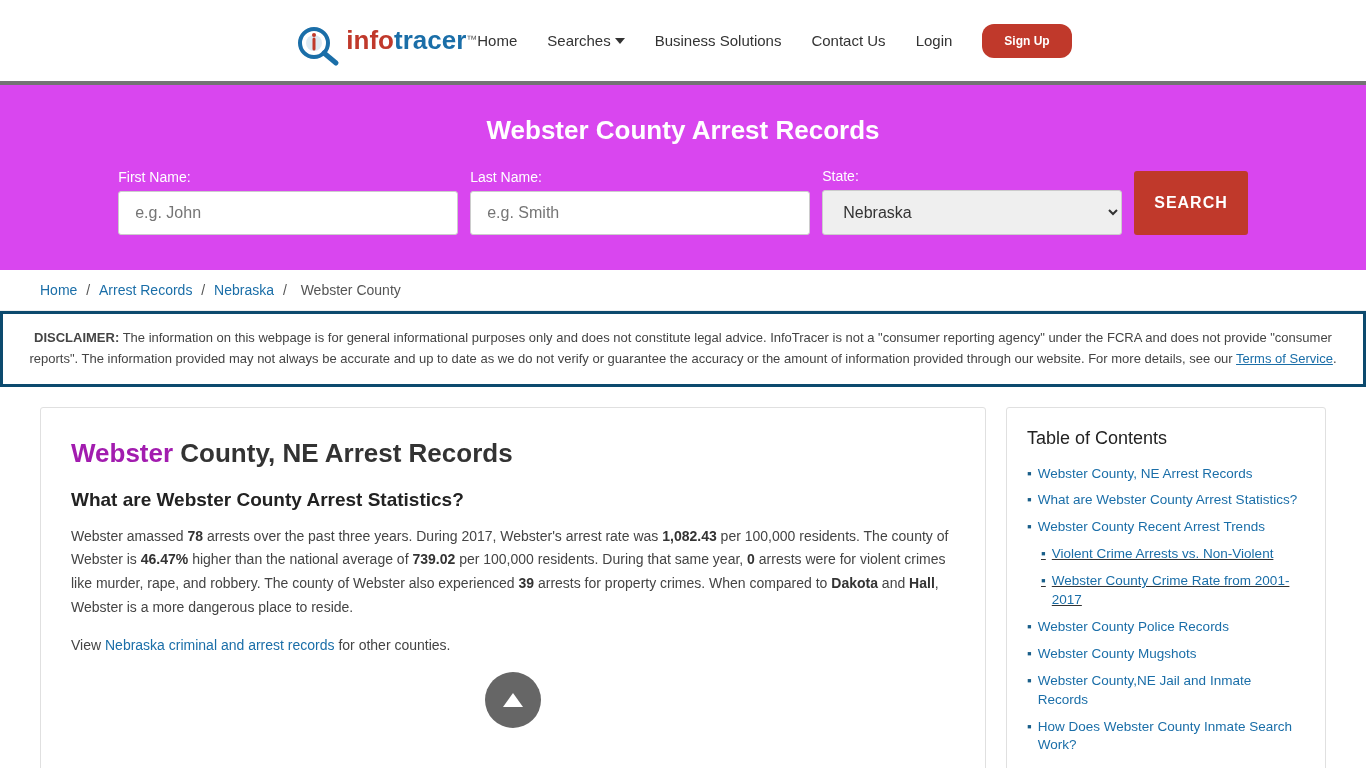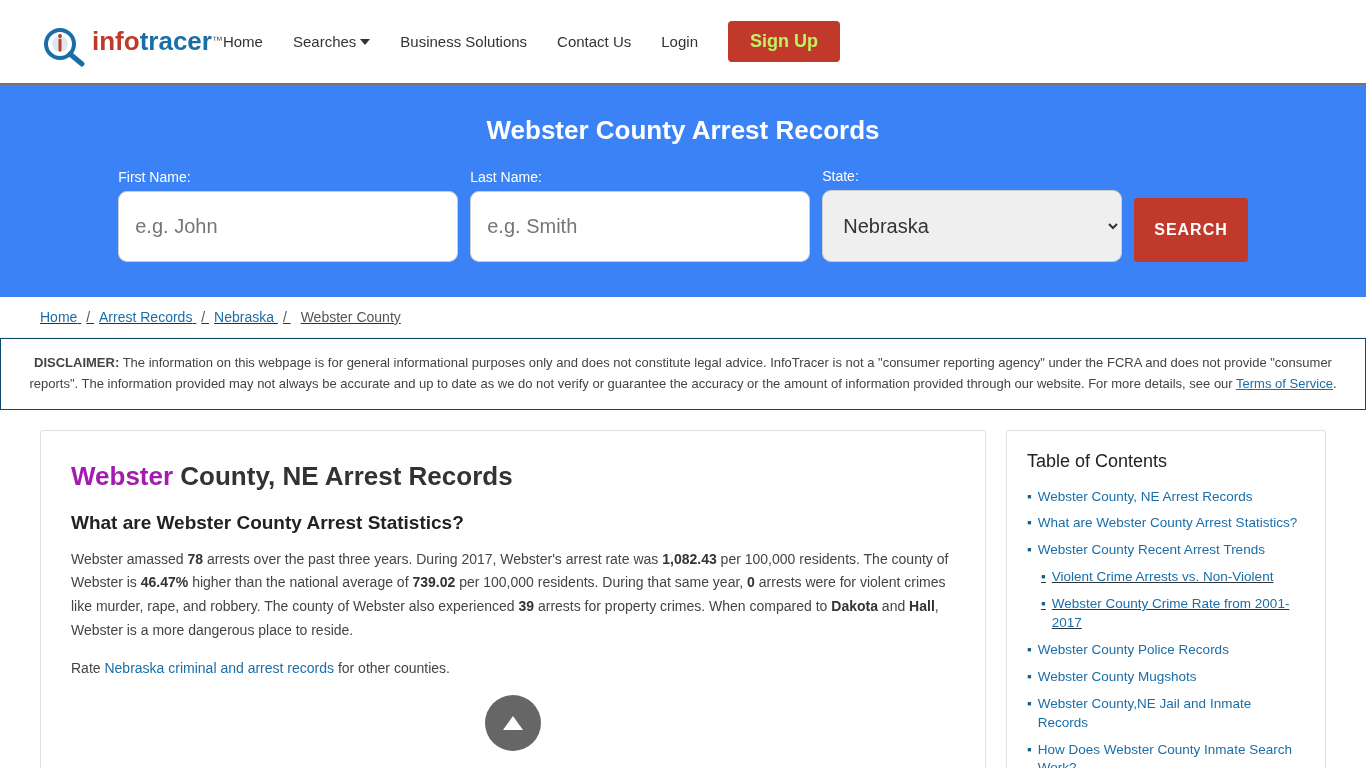--- a/index.html
+++ b/index.html
@@ -2,24 +2,24 @@
 <html><head>
   <meta charset="utf-8">
   <style>
     * { margin: 0; padding: 0; box-sizing: border-box; }
     body { font-family: Arial, sans-serif; font-size: 14px; color: #333; background: #fff; }
 
     
     .header {
       display: flex;
       align-items: center;
-      justify-content: flex-start;
+      justify-content: center;
       padding: 12px 40px;
       background: #fff;
-      border-bottom: 2px solid #737373;
+      border-bottom: 4px solid #737373;
       height: 85px;
     }
     .logo-info { color: #c0392b; }
     .logo-tracer { color: #1a6ea8; }
     nav {
       display: flex;
       align-items: center;
       gap: 30px;
     }
     nav a {
@@ -42,32 +42,32 @@
     }
     .btn-login {
       background: none;
       border: none;
       font-size: 15px;
       cursor: pointer;
       color: #333;
     }
     .btn-signup {
       background: #c0392b;
-      color: #bef264;
+      color: #ffffff;
       border: none;
       padding: 10px 22px;
-      font-size: 18px;
-      font-weight: bold;
-      border-radius: 4px;
+      font-size: 12px;
+      font-weight: bold;
+      border-radius: 12px;
       cursor: pointer;
     }
 
     
     .hero {
-      background: #3b82f6;
+      background: #d946ef;
       padding: 30px 40px 35px;
       text-align: center;
     }
     .hero h1 {
       color: #fff;
       font-size: 26px;
       font-weight: bold;
       margin-bottom: 22px;
     }
     .search-form {
@@ -83,24 +83,24 @@
       flex-direction: column;
       text-align: left;
     }
     .form-group label {
       color: #fff;
       font-size: 14px;
       margin-bottom: 6px;
       font-weight: 500;
     }
     .form-group input, .form-group select {
-      padding: 23px 16px;
-      font-size: 20px;
+      padding: 12px 16px;
+      font-size: 16px;
       border: 1px solid #ccc;
-      border-radius: 9px;
+      border-radius: 3px;
       outline: none;
     }
     .form-group.first-name input { width: 340px; }
     .form-group.last-name input { width: 340px; }
     .form-group.state select { width: 300px; color: #333; }
     .btn-search {
       background: #c0392b;
       color: #fff;
       border: none;
       padding: 13px 20px;
@@ -111,33 +111,32 @@
       letter-spacing: 1px;
       height: 64px;
     }
 
     
     .breadcrumb {
       padding: 12px 40px;
       background: #fff;
       border-bottom: 1px solid #eee;
       font-size: 14px;
-      text-decoration: underline;
     }
     .breadcrumb a {
       color: #1a6ea8;
       text-decoration: none;
     }
     .breadcrumb span { color: #555; margin: 0 5px; }
     .breadcrumb .current { color: #555; }
 
     
     .disclaimer {
       background: #fff;
-      border: 1px solid #0c4a6e;
+      border: 3px solid #0c4a6e;
       padding: 14px 26px;
       font-size: 13px;
       color: #444;
       text-align: center;
       line-height: 1.6;
       margin: 0 0 0 0;
     }
     .disclaimer strong { font-weight: bold; }
     .disclaimer a { color: #1a6ea8; }
 
@@ -317,21 +316,21 @@
       <span class="blue">Webster</span><span> County, NE Arrest Records</span>
     </h2>
 
     <h3>What are Webster County Arrest Statistics?</h3>
 
     <p>
       <span>Webster amassed </span><strong>78</strong><span> arrests over the past three years. During 2017, Webster's arrest rate was </span><strong>1,082.43</strong><span> per 100,000 residents. The county of Webster is </span><strong>46.47%</strong><span> higher than the national average of </span><strong>739.02</strong><span> per 100,000 residents. During that same year, </span><strong>0</strong><span> arrests were for violent crimes like murder, rape, and robbery. The county of Webster also experienced </span><strong>39</strong><span> arrests for property crimes. When compared to </span><strong>Dakota</strong><span> and </span><strong>Hall</strong><span>, Webster is a more dangerous place to reside.</span>
     </p>
 
     <p>
-      <span>Rate </span><a href="#">Nebraska criminal and arrest records</a><span> for other counties.</span>
+      <span>View </span><a href="#">Nebraska criminal and arrest records</a><span> for other counties.</span>
     </p>
 
     <div style="text-align:center;margin-top:10px;position:relative;min-height:60px;">
       <div style="width:56px;height:56px;background:#666;border-radius:50%;display:flex;align-items:center;justify-content:center;cursor:pointer;margin:0 auto;">
         <div style="width:0;height:0;border-left:10px solid transparent;border-right:10px solid transparent;border-bottom:14px solid #fff;"></div>
       </div>
     </div>
   </article>
 
   <aside class="toc">

